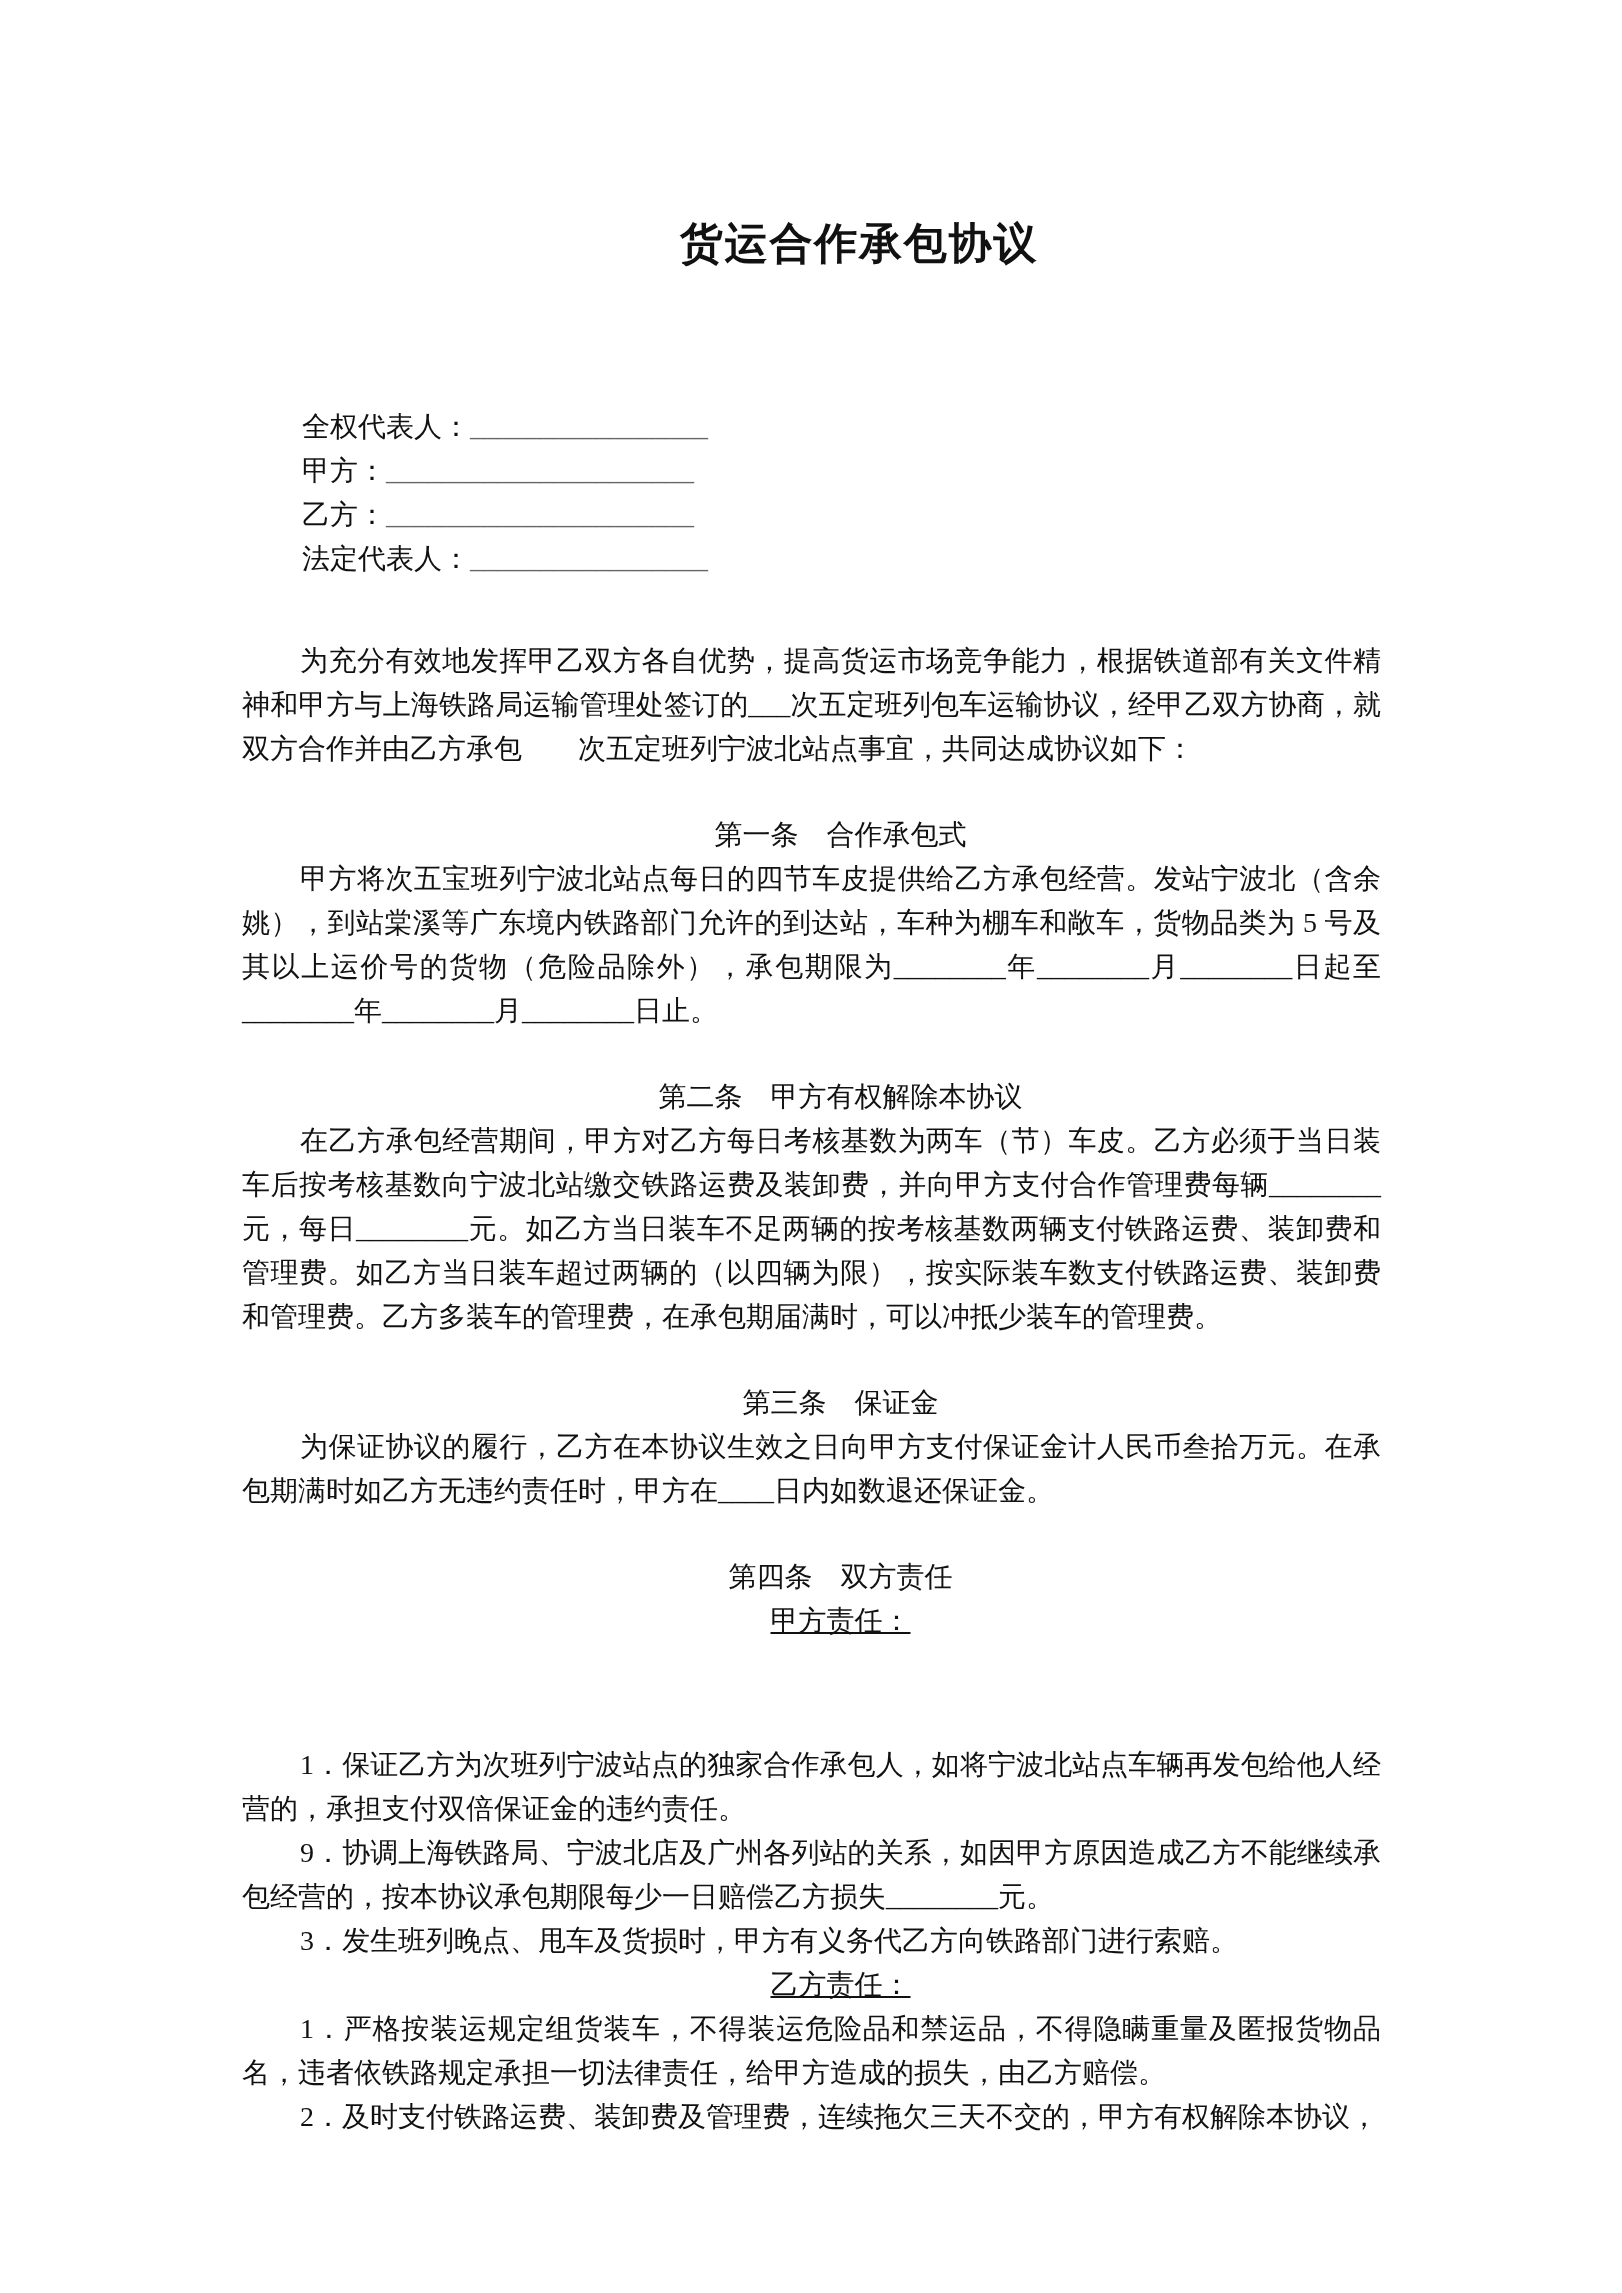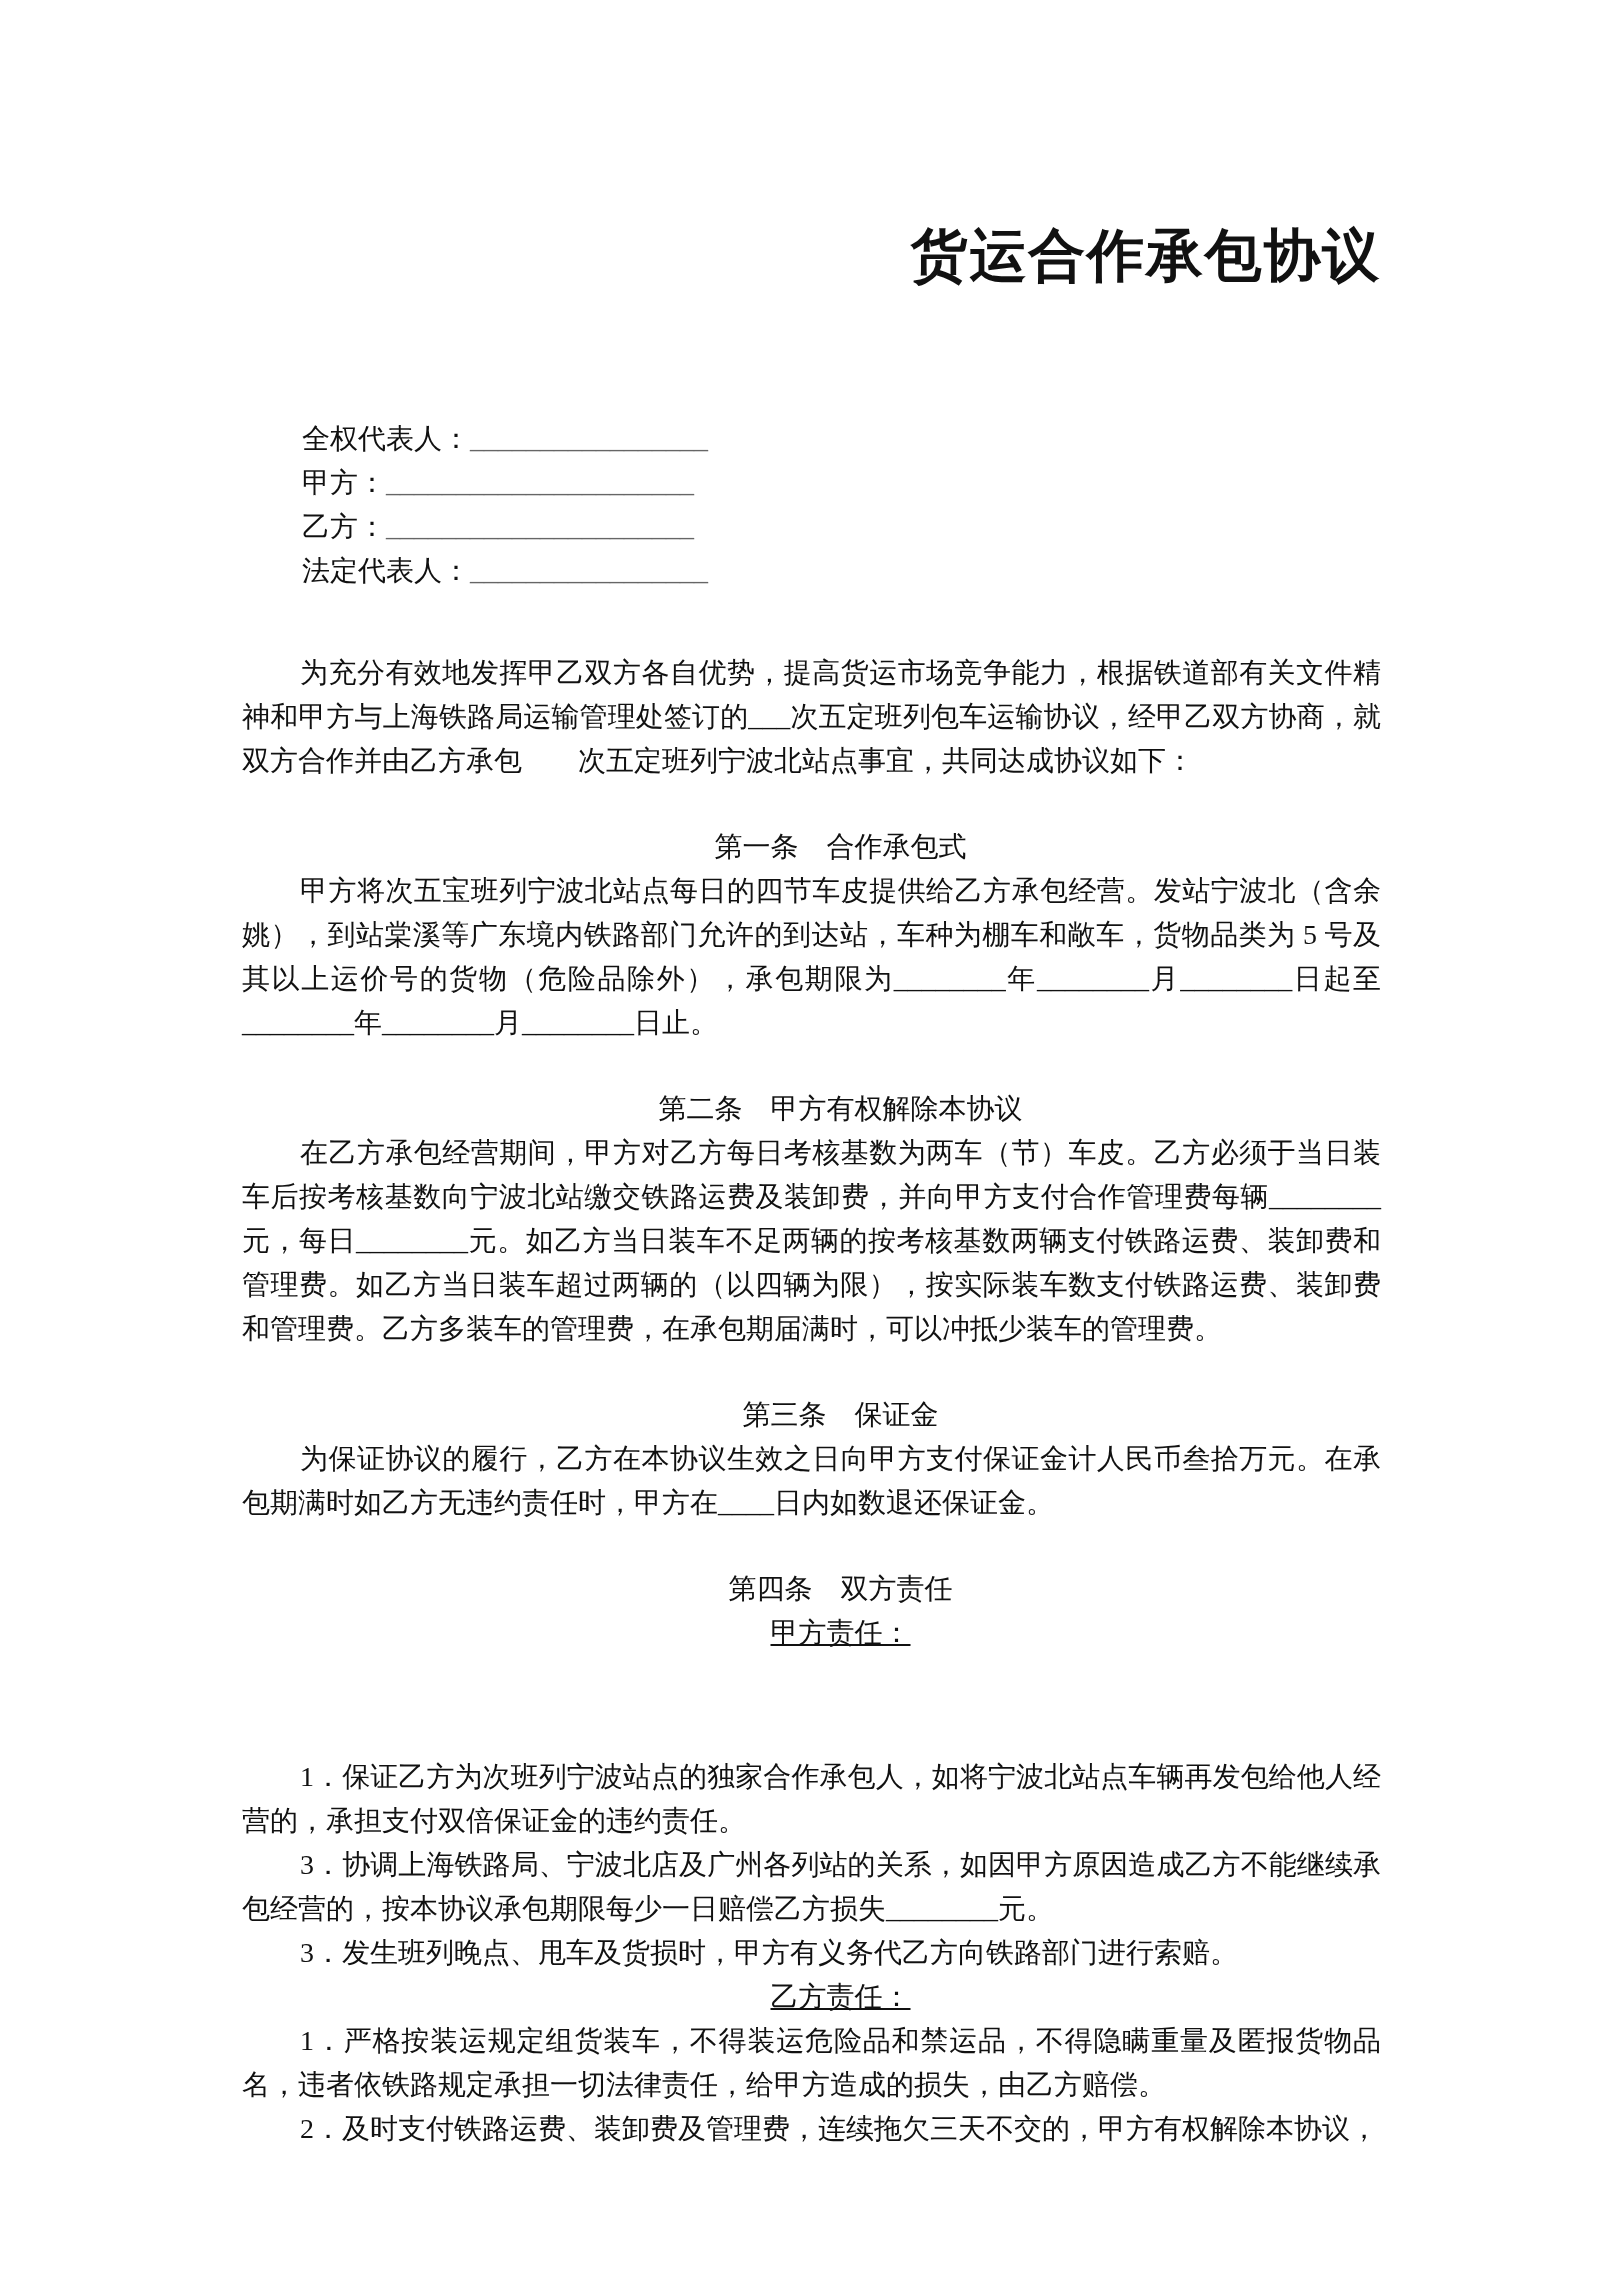--- a/index.html
+++ b/index.html
@@ -15,26 +15,26 @@
     color: #111111;
     font-family: "Liberation Serif", "DejaVu Serif", serif;
     font-size: 28px;
     line-height: 44px;
     overflow: hidden;
   }
   .content {
     padding: 218px 242px 0 242px;
   }
   .title {
-    margin: 12px 0 136px 0;
+    margin: 0 0 136px 0;
     padding-left: 95px;
-    font-size: 57px;
+    font-size: 43px;
     line-height: 51px;
     font-weight: bold;
-    text-align: right;
+    text-align: center;
     letter-spacing: 1.8px;
   }
   .party-line {
     padding-left: 60px;
     line-height: 44px;
     white-space: nowrap;
   }
   .party-line .blank {
     color: #666666;
   }
@@ -94,21 +94,21 @@
 
     <p class="heading">第三条　保证金</p>
     <p class="para">为保证协议的履行，乙方在本协议生效之日向甲方支付保证金计人民币叁拾万元。在承包期满时如乙方无违约责任时，甲方在____日内如数退还保证金。</p>
 
     <p class="heading">第四条　双方责任</p>
     <p class="sub">甲方责任：</p>
 
     <div class="list-gap"></div>
 
     <p class="para">1．保证乙方为次班列宁波站点的独家合作承包人，如将宁波北站点车辆再发包给他人经营的，承担支付双倍保证金的违约责任。</p>
-    <p class="para">3．协调上海铁路局、宁波北店及广州各列站的关系，如因甲方原因造成乙方不能继续承包经营的，按本协议承包期限每少一日赔偿乙方损失________元。</p>
+    <p class="para">9．协调上海铁路局、宁波北店及广州各列站的关系，如因甲方原因造成乙方不能继续承包经营的，按本协议承包期限每少一日赔偿乙方损失________元。</p>
     <p class="para">3．发生班列晚点、甩车及货损时，甲方有义务代乙方向铁路部门进行索赔。</p>
 
     <p class="sub">乙方责任：</p>
 
     <p class="para">1．严格按装运规定组货装车，不得装运危险品和禁运品，不得隐瞒重量及匿报货物品名，违者依铁路规定承担一切法律责任，给甲方造成的损失，由乙方赔偿。</p>
     <p class="para">2．及时支付铁路运费、装卸费及管理费，连续拖欠三天不交的，甲方有权解除本协议，</p>
 
   </div>
 </div>
 

